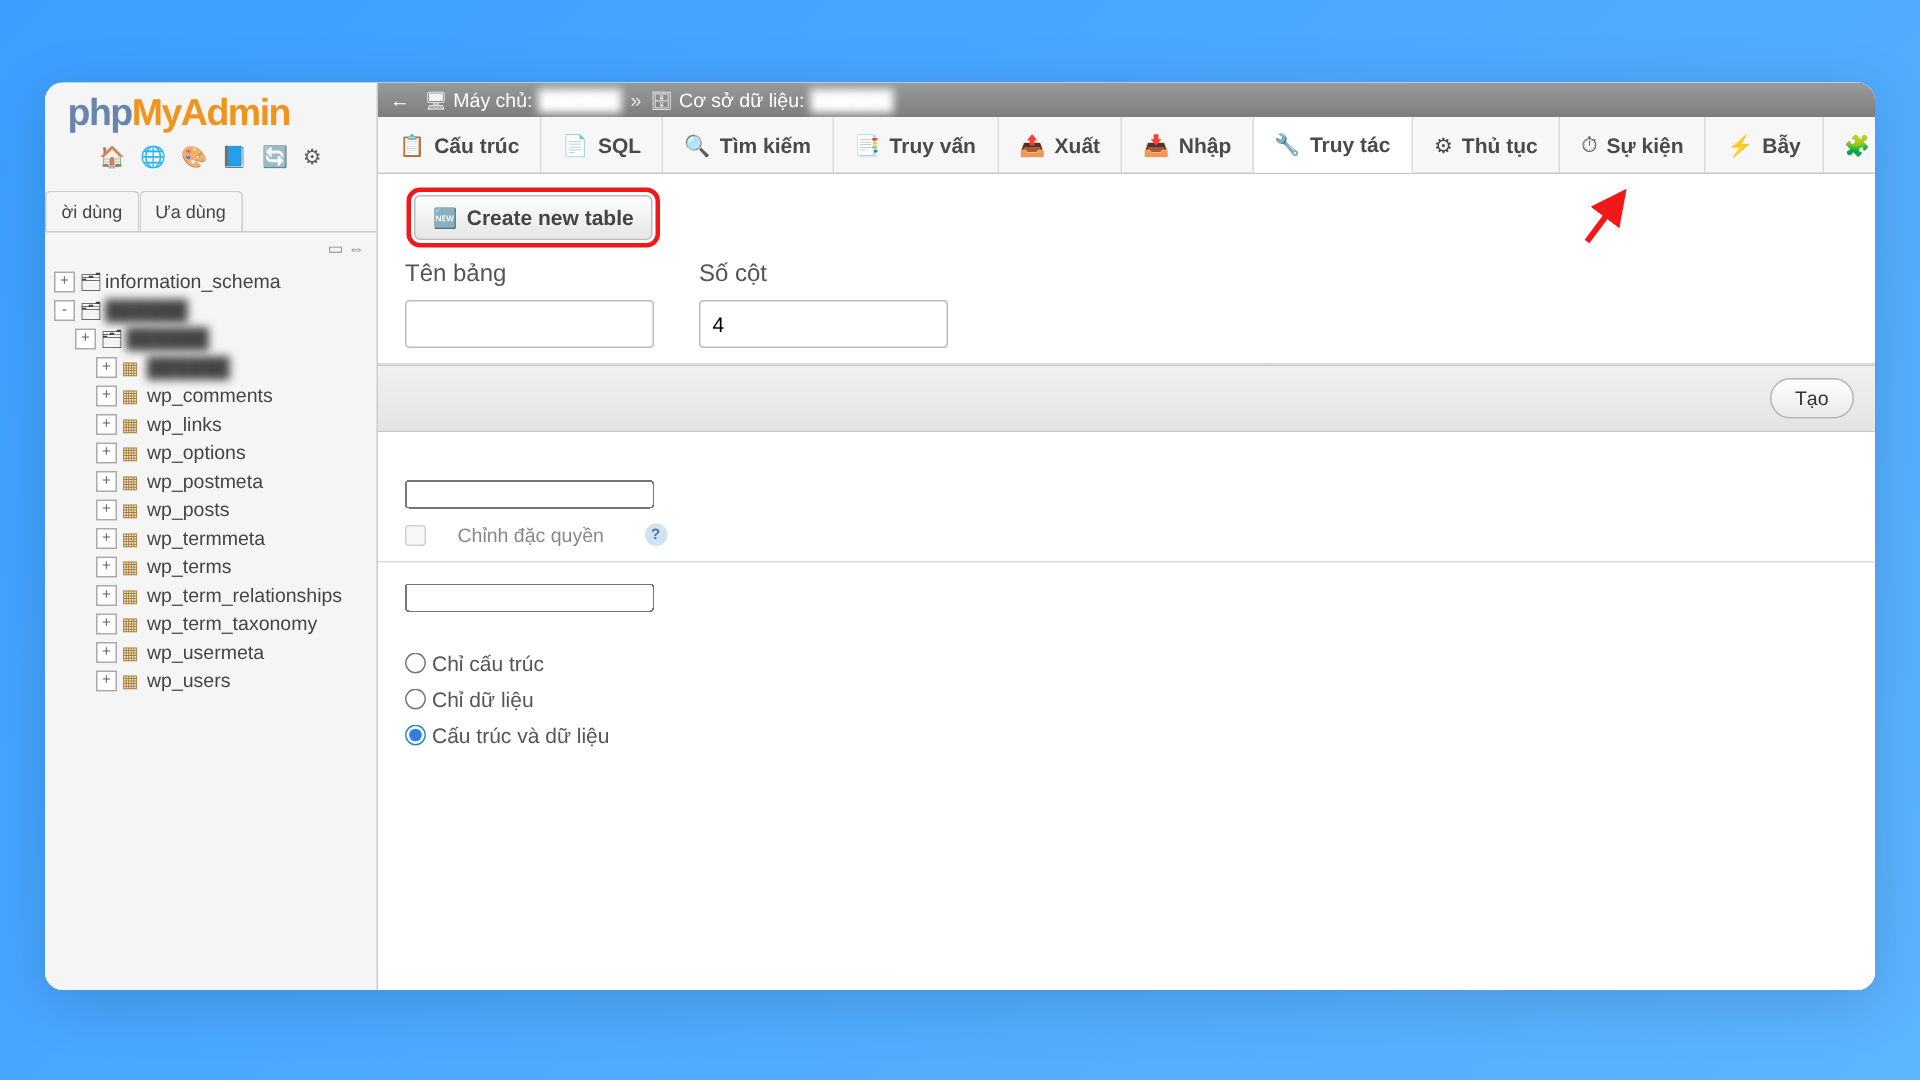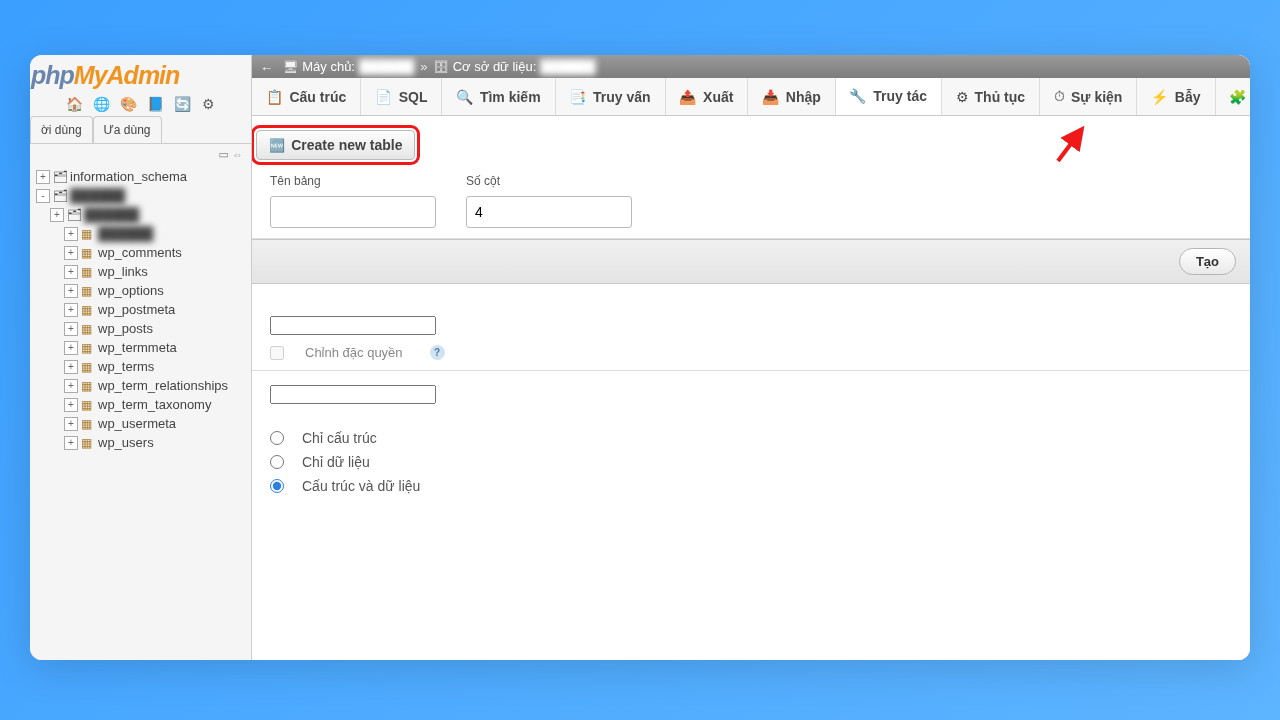--- a/index.html
+++ b/index.html
@@ -24,36 +24,36 @@
   box-shadow: 0 8px 40px rgba(0,0,0,.15);
 }
 .sidebar {
   width: 222px;
   background: #f5f5f5;
   border-right: 1px solid #ccc;
   display: flex;
   flex-direction: column;
 }
 .logo {
-  padding: 6px 0 0 1px;
+  padding: 6px 0 0 15px;
   font-size: 25px;
   font-weight: 700;
   letter-spacing: -1px;
-  font-style: italic;
 }
 .logo .p1 { color: #6a85ad; }
 .logo .p2 { color: #f0941f; }
 .iconrow {
   text-align: center;
   padding: 6px 0 4px 0;
 }
 .iconrow span { display:inline-block; margin:0 3px; font-size:14px; opacity:.85; cursor:pointer;}
 .tabrow {
   display:flex;
   border-bottom:1px solid #ccc;
+  margin-top:11px;
 }
 .tabrow div {
   padding:6px 10px;
   background:#f5f5f5;
   border:1px solid #ccc;
   border-bottom:none;
   border-radius:4px 4px 0 0;
   font-size:12px;
   cursor:pointer;
 }
@@ -132,76 +132,76 @@
 .navtab .nico{ margin-right:6px; font-size:14px; font-weight:400;}
 .navtab.active { background:#fff; border-bottom:2px solid #fff; margin-bottom:-1px;}
 .content {
   flex:1;
   overflow:auto;
   padding:14px 0 0 0;
   background:#fff;
 }
 .panel-title {
   display:inline-block;
-  margin-left:4px;
+  margin-left:24px;
   background:linear-gradient(#fdfdfd,#e6e6e6);
   border:1px solid #bbb;
   border-radius:4px;
   padding:6px 12px;
   font-weight:700;
   font-size:14px;
   color:#444;
 }
 .panel-title.redbox {
   outline:3px solid #f01818;
   outline-offset:2px;
 }
 .panel-title .pico{ margin-right:6px; font-size:13px;}
 .panel-body {
   padding:14px 18px 10px 18px;
   display:flex;
   gap:30px;
   border-bottom:1px solid #ddd;
 }
 .field label{
-  display:block; font-size:12px; color:#555; margin-bottom:8px;
+  display:block; font-size:16px; color:#555; margin-bottom:8px;
 }
 .field input[type="text"]{
   height:32px; border:1px solid #bbb; border-radius:3px;
   padding:4px 8px; font-size:14px; background:#fff;
 }
 .footer-btn-row{
   background:linear-gradient(#f0f0f0,#e4e4e4);
   border:1px solid #c8c8c8;
   border-left:none; border-right:none;
   padding:8px 14px;
   text-align:right;
   margin-bottom:18px;
 }
 .btn {
   display:inline-block;
   background:linear-gradient(#ffffff,#e9e9e9);
   border:1px solid #b5b5b5;
   border-radius:14px;
   padding:5px 16px;
-  font-weight:700;
+  font-weight:400;
   font-size:13px;
   cursor:pointer;
   color:#333;
 }
 .single-input { padding:14px 18px 10px 18px; border-bottom:1px solid #ddd;}
 .checkbox-row{ display:flex; align-items:center; gap:21px; color:#888; font-size:13px; margin-top:10px;}
 .checkbox-row input{ width:14px; height:14px;}
 .help-dot{
   display:inline-flex; width:15px; height:15px; border-radius:50%;
   background:#cfe3f2; color:#4b7ba4; align-items:center; justify-content:center;
   font-size:10px; font-weight:700; margin-left:6px;
 }
 .radio-group{ padding:12px 18px;}
-.radio-row{ display:flex; align-items:center; gap:18px; padding:4px 0; font-size:14px; color:#555;}
+.radio-row{ display:flex; align-items:center; gap:4px; padding:4px 0; font-size:14px; color:#555;}
 .radio-row input{ width:14px; height:14px; accent-color:#2f7fe3;}
 .arrow {
   position:absolute;
   left:798px; top:68px;
   width:40px; height:40px;
   pointer-events:none;
 }
 </style>
 </head>
 <body>

